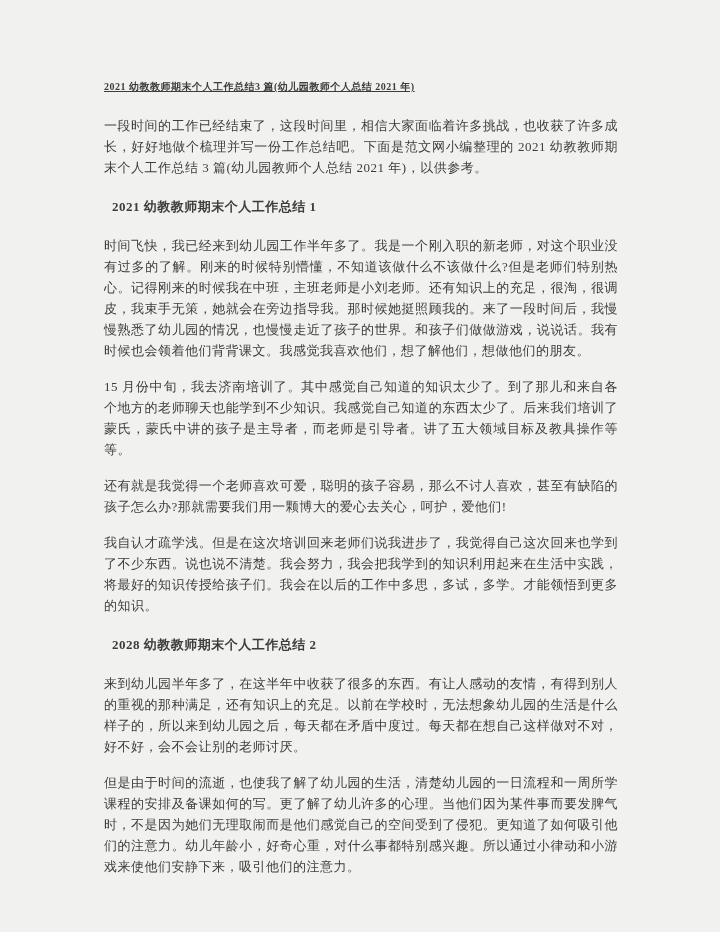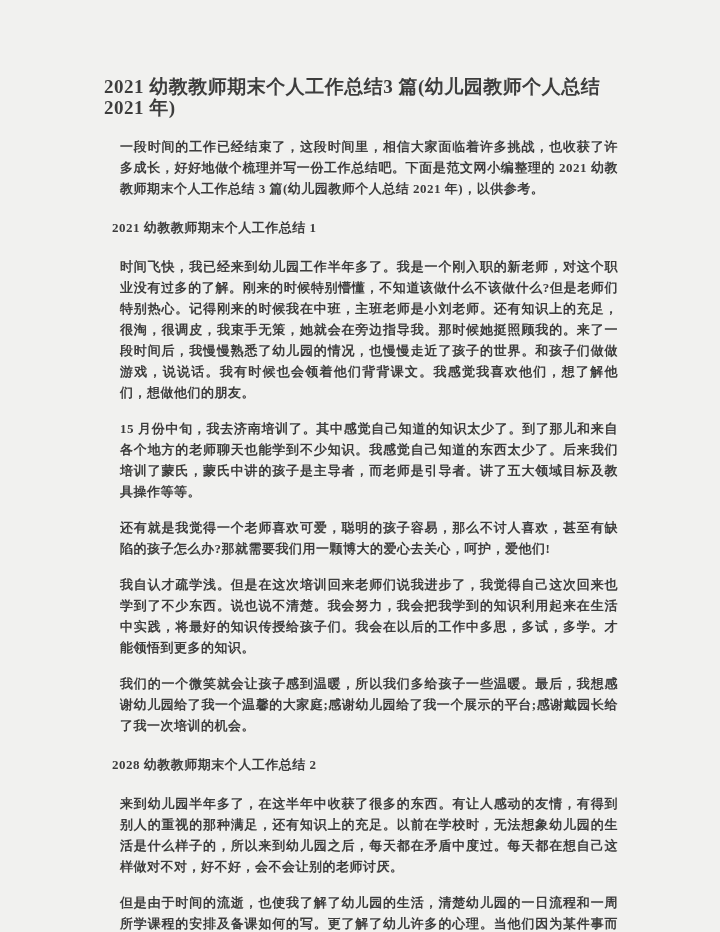--- a/index.html
+++ b/index.html
@@ -13,34 +13,34 @@
     width: 720px;
     height: 932px;
     margin: 0 auto;
     background: #f1f1ef;
     box-sizing: border-box;
     padding: 76px 102px 40px 104px;
     color: #3d3d3d;
     overflow: hidden;
   }
   .doc-title {
-    font-size: 19px;
+    font-size: 10px;
     font-weight: bold;
     line-height: 21px;
     margin: 0 0 18px 0;
     letter-spacing: 0.5px;
+    text-decoration: underline;
   }
   .para {
     font-size: 13px;
     line-height: 21px;
-    margin: 0 0 15px 16px;
+    margin: 0 0 15px 0;
     text-align: justify;
     letter-spacing: 0.5px;
     word-break: break-all;
-    font-weight: bold;
   }
   .doc-heading {
     font-size: 13px;
     font-weight: bold;
     line-height: 21px;
     margin: 18px 0 18px 8px;
     letter-spacing: 0.5px;
   }
 </style>
 </head>
@@ -55,21 +55,20 @@
   <div class="doc-heading">2021 幼教教师期末个人工作总结 1</div>
 
   <p class="para">时间飞快，我已经来到幼儿园工作半年多了。我是一个刚入职的新老师，对这个职业没有过多的了解。刚来的时候特别懵懂，不知道该做什么不该做什么?但是老师们特别热心。记得刚来的时候我在中班，主班老师是小刘老师。还有知识上的充足，很淘，很调皮，我束手无策，她就会在旁边指导我。那时候她挺照顾我的。来了一段时间后，我慢慢熟悉了幼儿园的情况，也慢慢走近了孩子的世界。和孩子们做做游戏，说说话。我有时候也会领着他们背背课文。我感觉我喜欢他们，想了解他们，想做他们的朋友。</p>
 
   <p class="para">15 月份中旬，我去济南培训了。其中感觉自己知道的知识太少了。到了那儿和来自各个地方的老师聊天也能学到不少知识。我感觉自己知道的东西太少了。后来我们培训了蒙氏，蒙氏中讲的孩子是主导者，而老师是引导者。讲了五大领域目标及教具操作等等。</p>
 
   <p class="para">还有就是我觉得一个老师喜欢可爱，聪明的孩子容易，那么不讨人喜欢，甚至有缺陷的孩子怎么办?那就需要我们用一颗博大的爱心去关心，呵护，爱他们!</p>
 
   <p class="para">我自认才疏学浅。但是在这次培训回来老师们说我进步了，我觉得自己这次回来也学到了不少东西。说也说不清楚。我会努力，我会把我学到的知识利用起来在生活中实践，将最好的知识传授给孩子们。我会在以后的工作中多思，多试，多学。才能领悟到更多的知识。</p>
 
-  <p class="para">我们的一个微笑就会让孩子感到温暖，所以我们多给孩子一些温暖。最后，我想感谢幼儿园给了我一个温馨的大家庭;感谢幼儿园给了我一个展示的平台;感谢戴园长给了我一次培训的机会。</p>
 
   <div class="doc-heading">2028 幼教教师期末个人工作总结 2</div>
 
   <p class="para">来到幼儿园半年多了，在这半年中收获了很多的东西。有让人感动的友情，有得到别人的重视的那种满足，还有知识上的充足。以前在学校时，无法想象幼儿园的生活是什么样子的，所以来到幼儿园之后，每天都在矛盾中度过。每天都在想自己这样做对不对，好不好，会不会让别的老师讨厌。</p>
 
   <p class="para">但是由于时间的流逝，也使我了解了幼儿园的生活，清楚幼儿园的一日流程和一周所学课程的安排及备课如何的写。更了解了幼儿许多的心理。当他们因为某件事而要发脾气时，不是因为她们无理取闹而是他们感觉自己的空间受到了侵犯。更知道了如何吸引他们的注意力。幼儿年龄小，好奇心重，对什么事都特别感兴趣。所以通过小律动和小游戏来使他们安静下来，吸引他们的注意力。</p>
 
 </div>
 
 </body></html>

